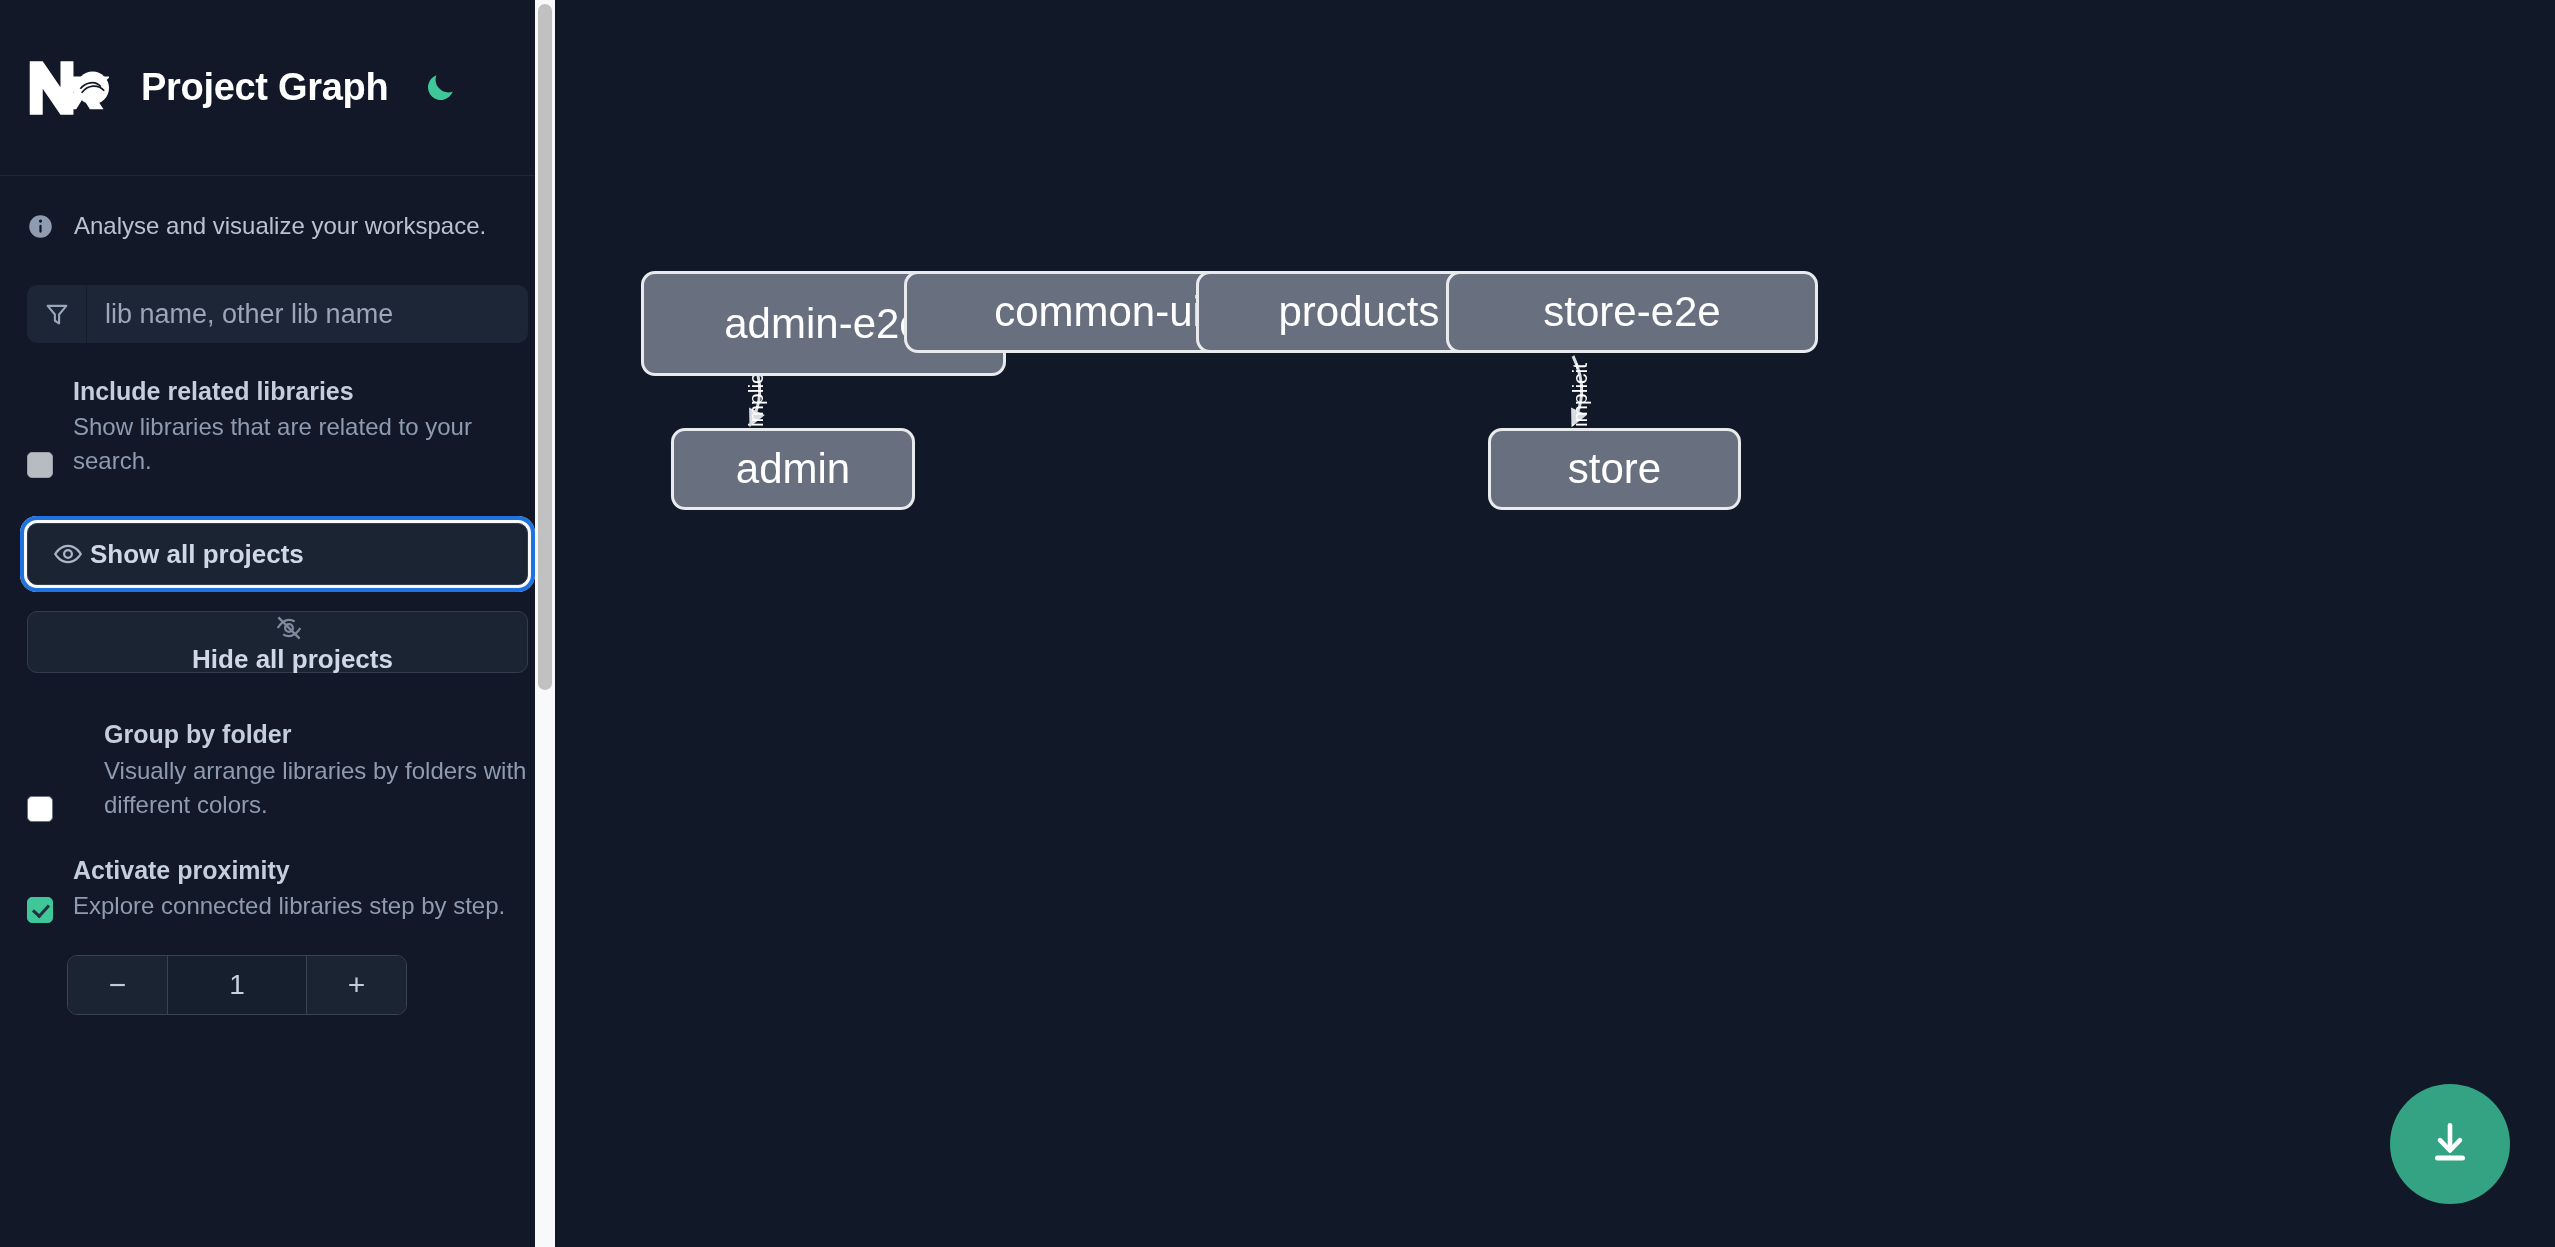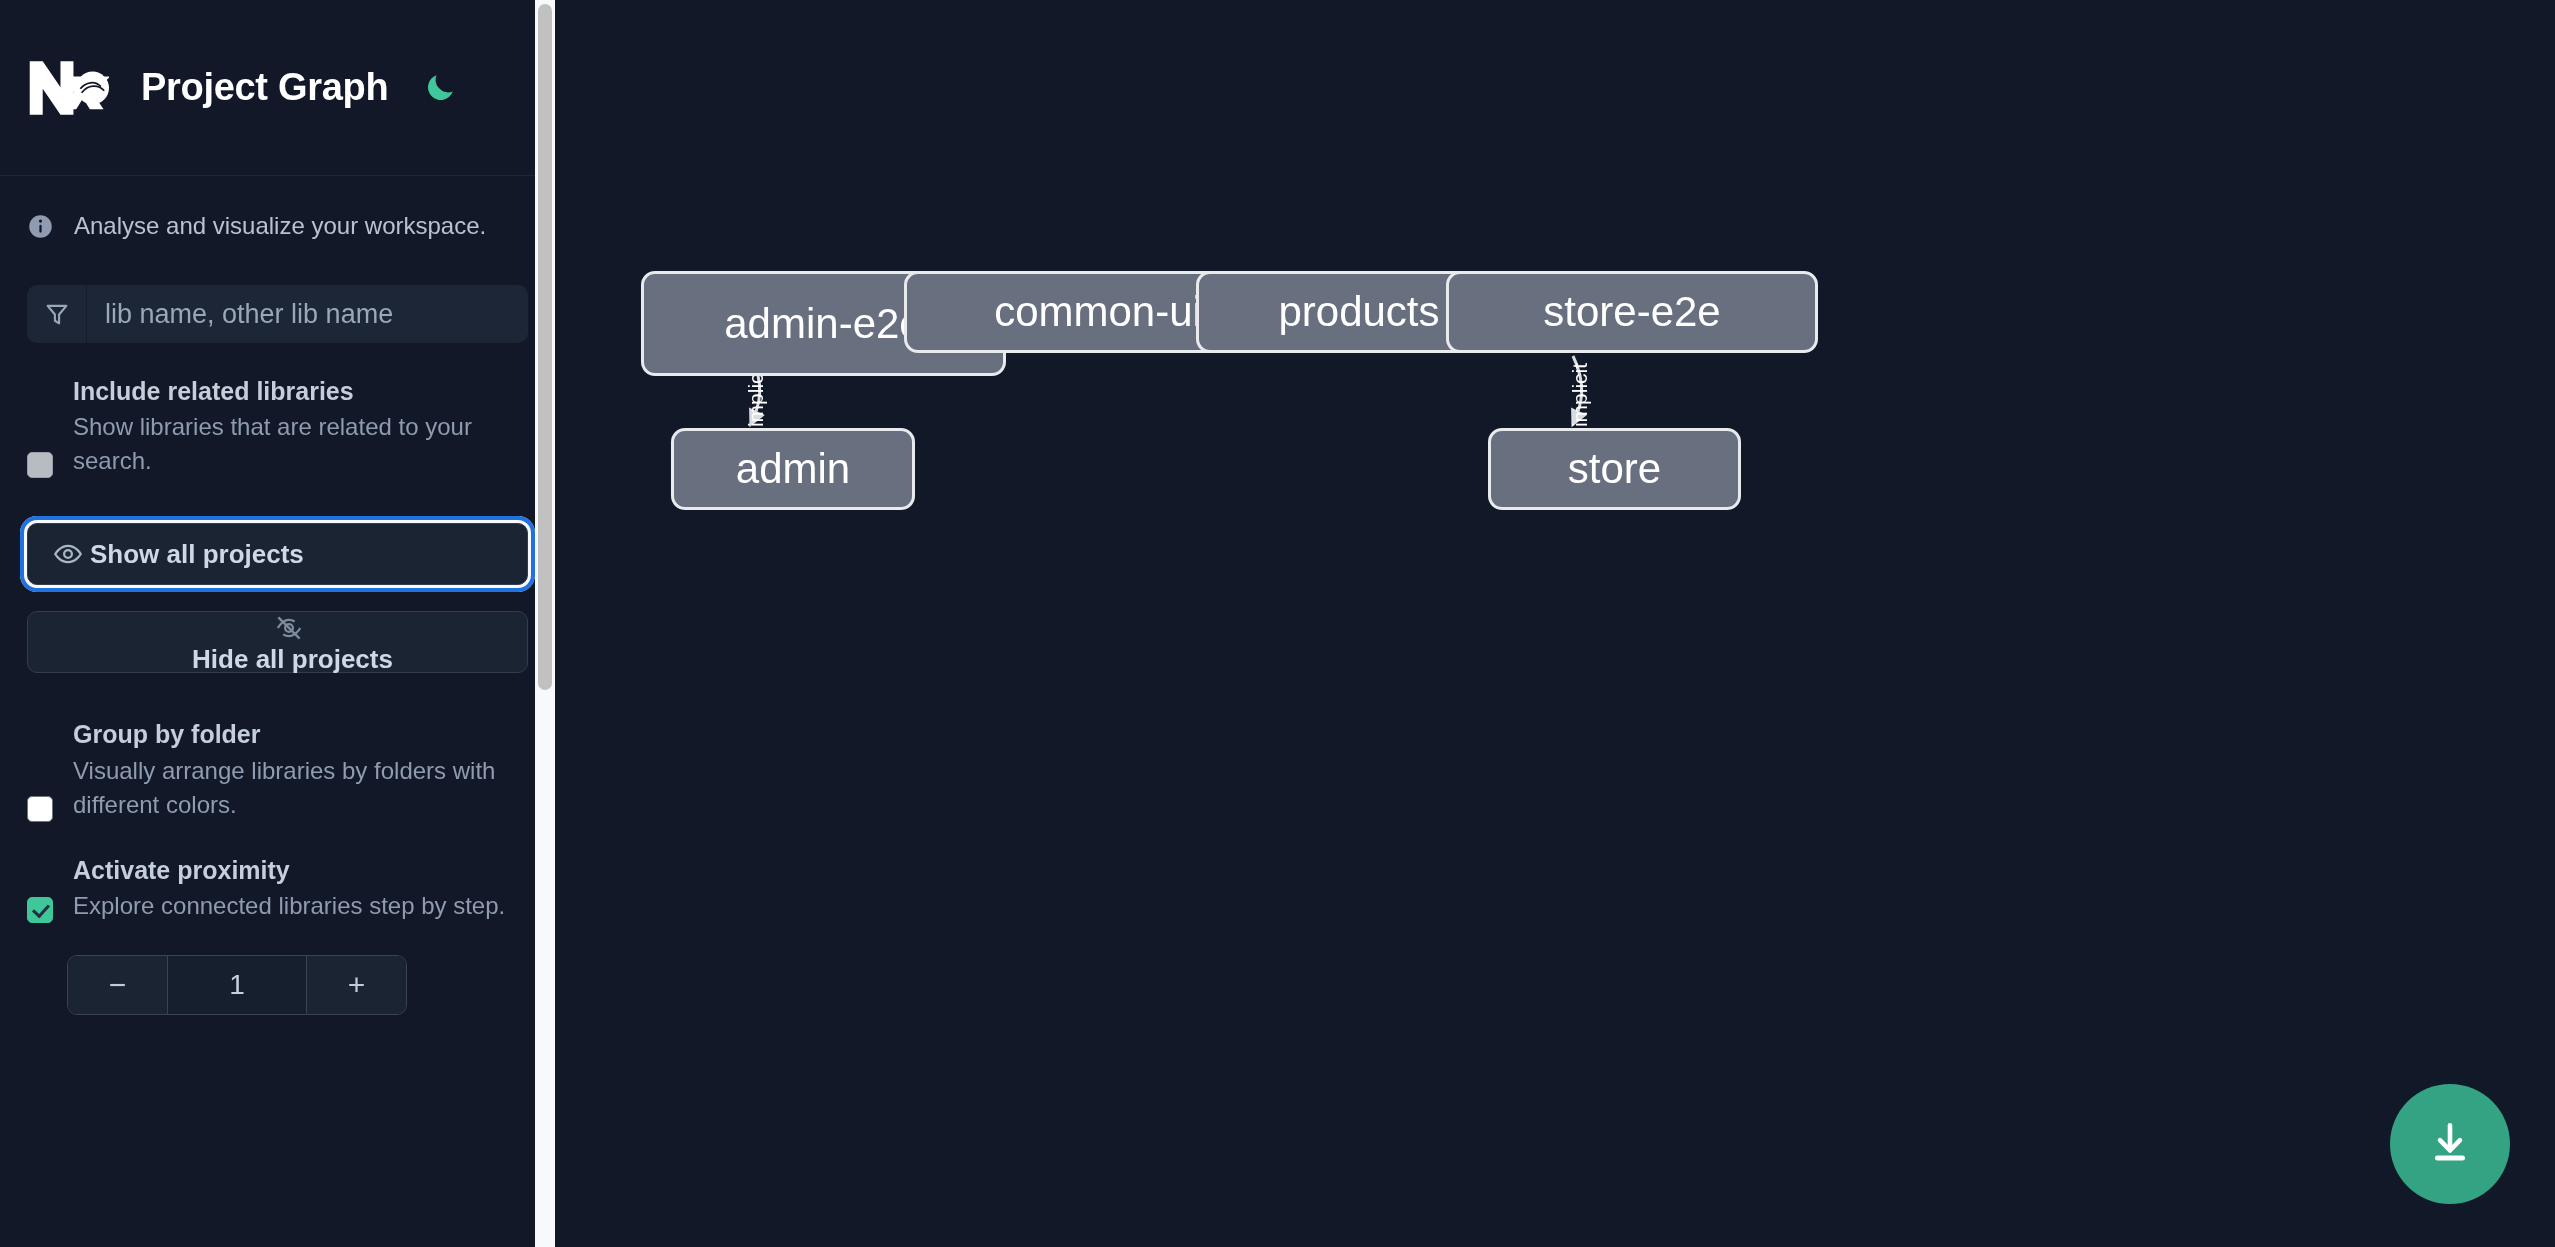--- a/index.html
+++ b/index.html
@@ -262,21 +262,21 @@
         <span class="btn-icon">
           <svg viewBox="0 0 24 24" width="30" height="30" aria-hidden="true">
             <path d="M3 12s3.6-6.5 9-6.5c1.7 0 3.2.5 4.5 1.3M21 12s-3.6 6.5-9 6.5c-1.8 0-3.4-.6-4.7-1.4" fill="none" stroke="#7f8b9d" stroke-width="1.8"></path>
             <circle cx="12" cy="12" r="3.1" fill="none" stroke="#7f8b9d" stroke-width="1.8"></circle>
             <line x1="3.5" y1="3.5" x2="20.5" y2="20.5" stroke="#7f8b9d" stroke-width="1.9"></line>
           </svg>
         </span>
         <span class="btn-label">Hide all projects</span>
       </div>
 
-      <div class="check-row" style="padding-top:46px;">
+      <div class="check-row" style="padding-top:46px;gap:31px;">
         <span class="cbox unchecked"></span>
         <span class="check-texts">
           <div class="check-label">Group by folder</div>
           <div class="check-desc">Visually arrange libraries by folders with different colors.</div>
         </span>
       </div>
 
       <div class="check-row" style="padding-top:33px;">
         <span class="cbox checked"></span>
         <span class="check-texts">

